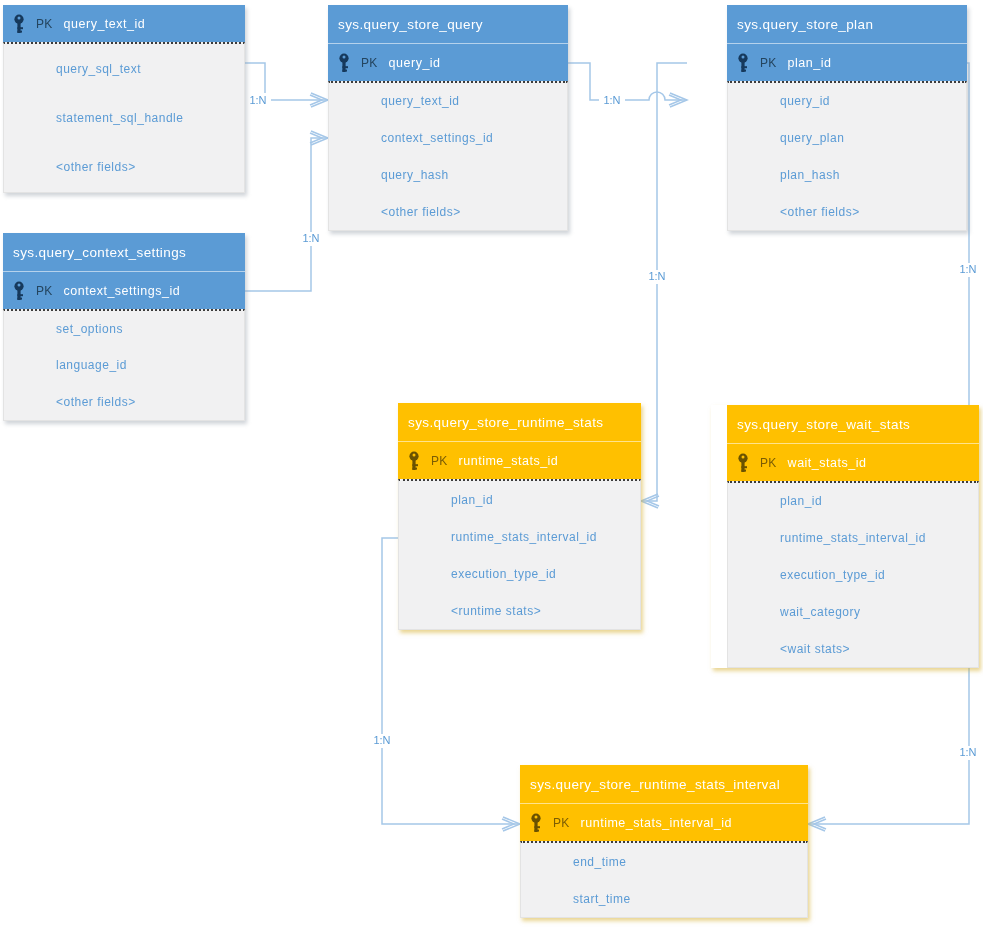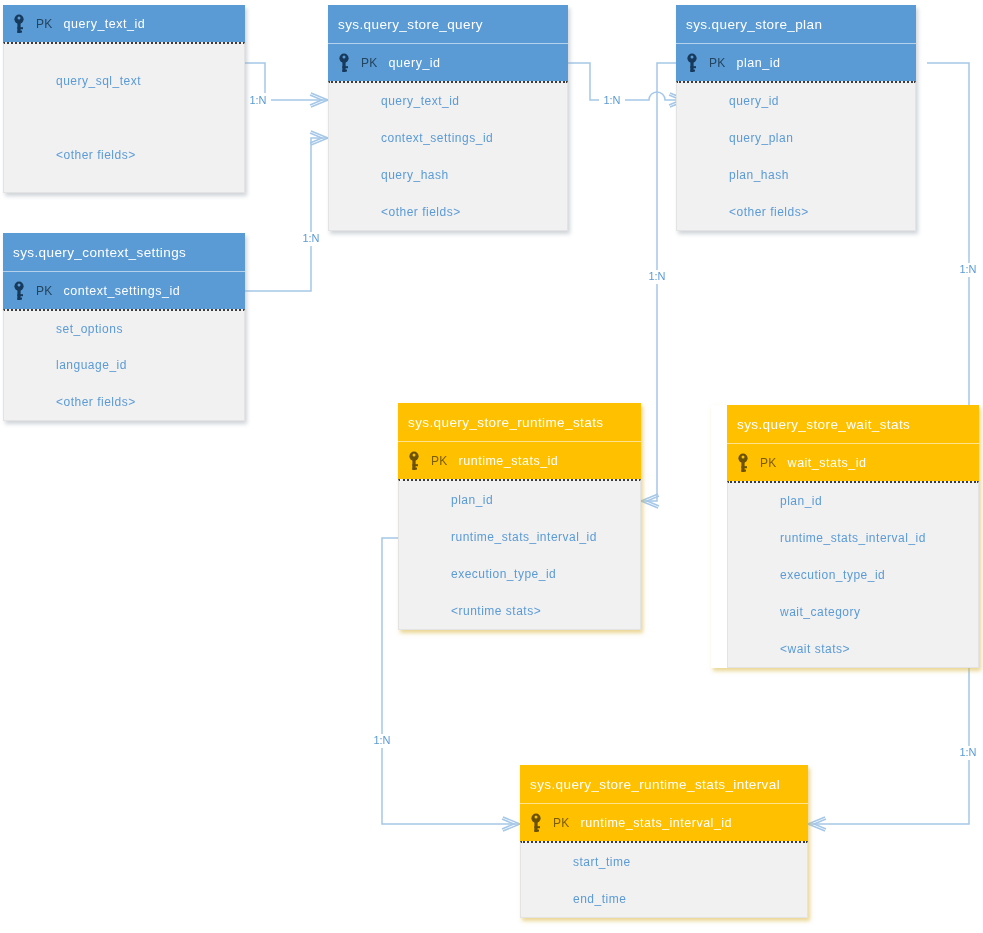--- a/index.html
+++ b/index.html
@@ -30,21 +30,21 @@
   .body{
     flex:1;display:flex;flex-direction:column;background:#f1f1f2;
     border-top:2px dotted #3c3c3c;box-sizing:border-box;
     border-left:1px solid #e3e3e3;border-right:1px solid #e3e3e3;border-bottom:1px solid #e3e3e3;
   }
   .frow{flex:1;display:flex;align-items:center;padding-left:52px;
     color:#5b9bd5;font-size:12px;letter-spacing:0.5px;white-space:nowrap;}
   
   #t0{left:3px;  top:5px;  width:242px;height:188px;}
   #t1{left:328px;top:5px;  width:240px;height:226px;}
-  #t2{left:676px;top:5px;  width:240px;height:226px;}
+  #t2{left:727px;top:5px;  width:240px;height:226px;}
   #t3{left:3px;  top:233px;width:242px;height:188px;}
   #t4{left:398px;top:403px;width:243px;height:227px;}
   #t5{left:711px;top:405px;width:268px;height:263px;padding-left:16px;}
   #t6{left:520px;top:765px;width:288px;height:153px;}
   .wire{stroke:#a5c7e8;stroke-width:1.5;fill:none;}
   .card-bg{fill:#ffffff;}
   .card-txt{fill:#5b9bd5;font-size:11px;font-family:"Liberation Sans",sans-serif;text-anchor:middle;}
 </style>
 </head>
 <body>
@@ -99,20 +99,23 @@
         <rect x="5.4" y="16.6" width="4.6" height="2" fill="currentColor"></rect>
       </svg>
       <span class="pklbl">PK</span>
       <span class="pkname">query_text_id</span>
     </div>
     <div class="body">
       <div class="frow">
           <span>query_sql_text</span>
         </div>
       <div class="frow">
+          <span>statement_sql_handle</span>
+        </div>
+      <div class="frow">
           <span>&lt;other fields&gt;</span>
         </div>
     </div>
   </div>
 
   <div class="tbl blue" id="t1">
     <div class="hdr">sys.query_store_query</div>
     <div class="pkrow">
       <svg class="keywrap" viewBox="0 0 14 20">
         <circle cx="7" cy="5.2" r="4.6" fill="currentColor"></circle>
@@ -264,21 +267,21 @@
           <circle class="key-hole" cx="7" cy="3.9" r="1.5"></circle>
         <rect x="5.4" y="9" width="3.2" height="10" fill="currentColor"></rect>
         <rect x="5.4" y="13.2" width="5.6" height="2" fill="currentColor"></rect>
         <rect x="5.4" y="16.6" width="4.6" height="2" fill="currentColor"></rect>
       </svg>
       <span class="pklbl">PK</span>
       <span class="pkname">runtime_stats_interval_id</span>
     </div>
     <div class="body">
       <div class="frow">
+          <span>end_time</span>
+        </div>
+      <div class="frow">
           <span>start_time</span>
         </div>
-      <div class="frow">
-          <span>end_time</span>
-        </div>
     </div>
   </div>
 
 </div>
 
 </body></html>

